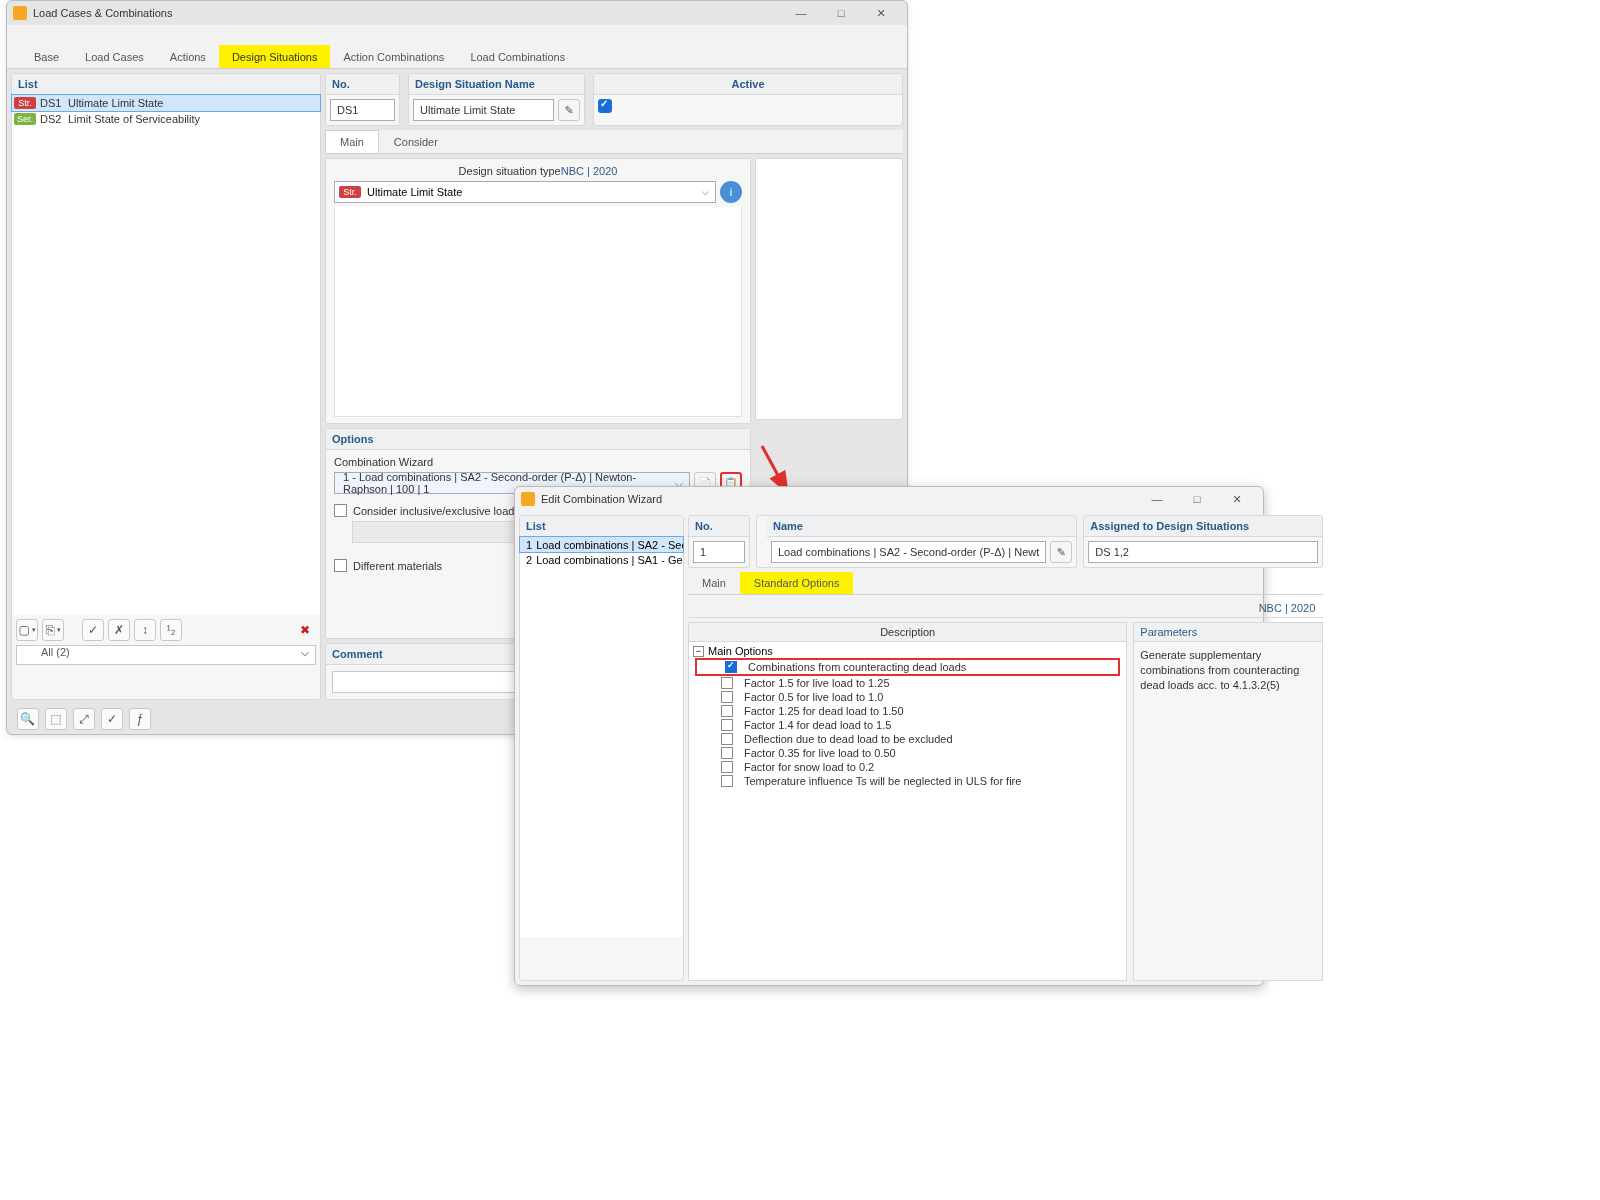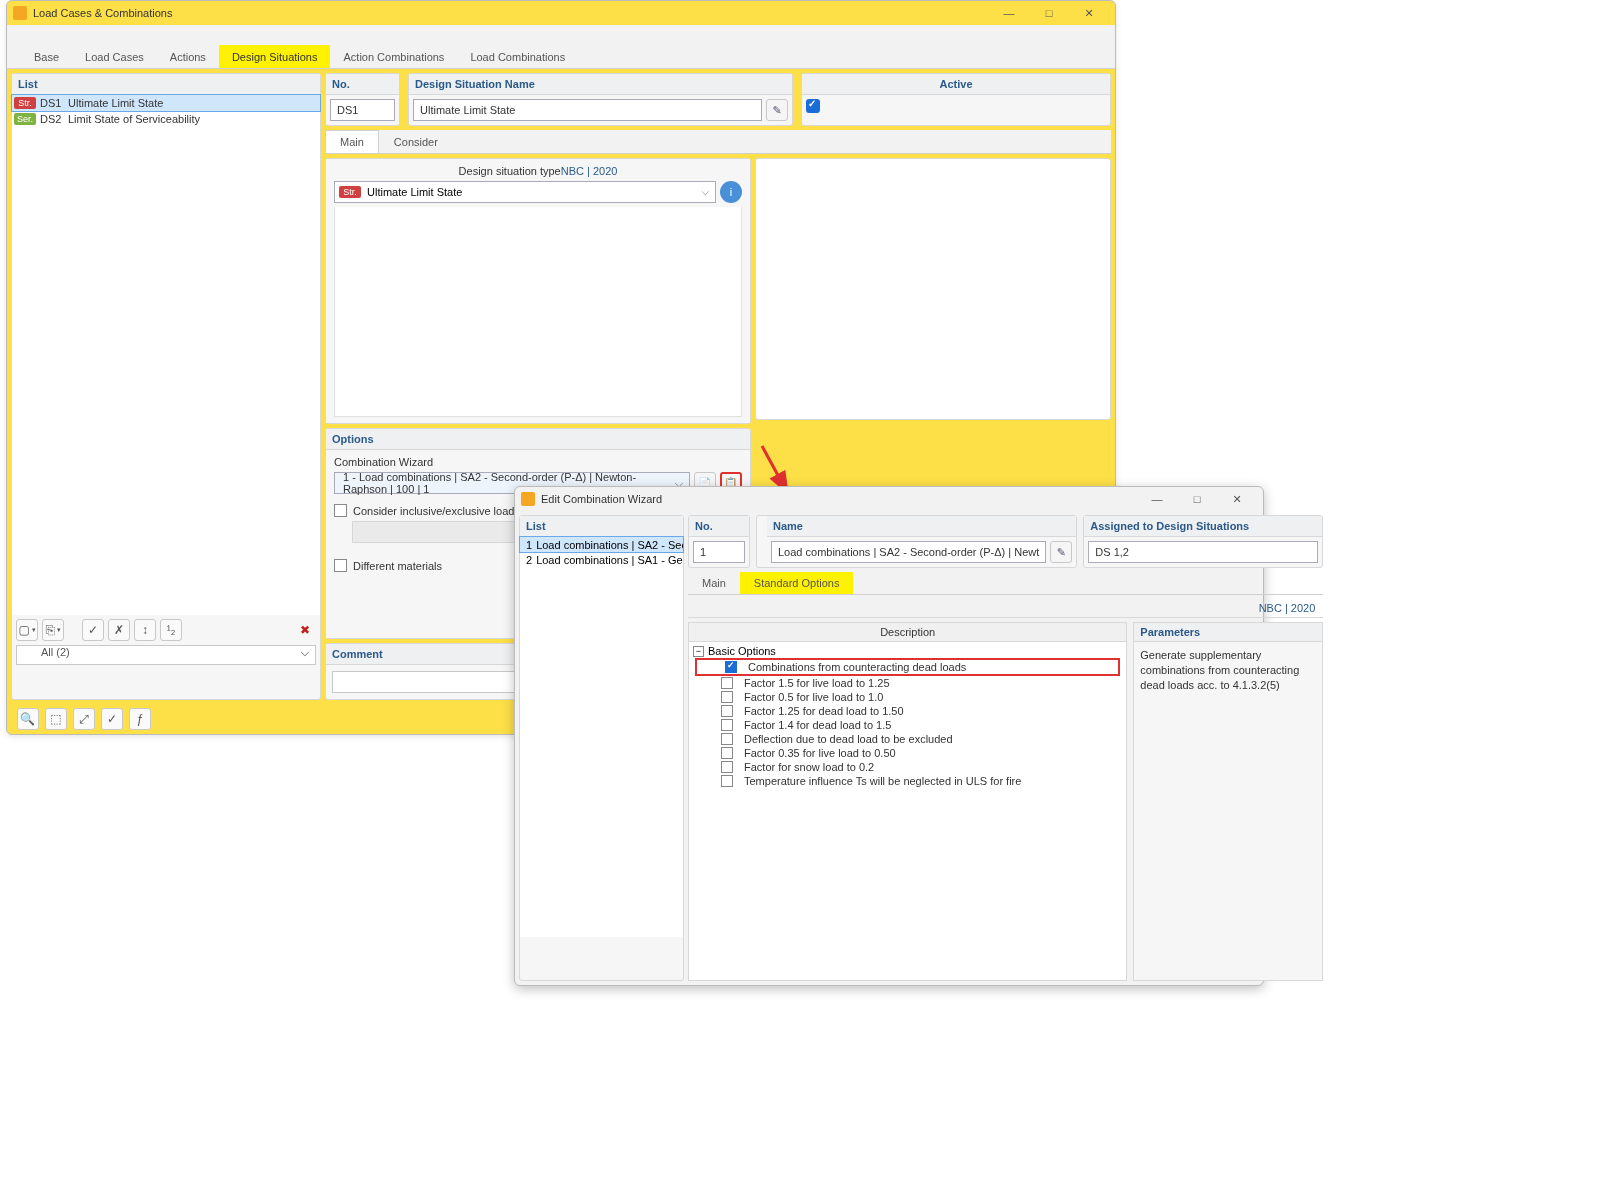--- a/index.html
+++ b/index.html
@@ -1,19 +1,19 @@
 <!DOCTYPE html>
 <html><head>
 <meta charset="utf-8">
 <style>
   * { box-sizing: border-box; font-family: "Segoe UI", Tahoma, sans-serif; font-size: 11px; }
   body { margin: 0; background: #fff; width: 1600px; height: 1200px; position: relative; overflow: hidden; }
   
   
-  .main-window { position: absolute; left: 6px; top: 0; width: 1110px; border: 1px solid #bbb; border-radius: 6px; background: #fde047; box-shadow: 0 2px 6px rgba(0,0,0,0.1); }
+  .main-window { position: absolute; left: 6px; top: 0; width: 902px; border: 1px solid #bbb; border-radius: 6px; background: #e5e5e5; box-shadow: 0 2px 6px rgba(0,0,0,0.1); }
   .title-bar { height: 24px; display: flex; align-items: center; padding: 0 6px; }
   .title-bar .icon { width: 14px; height: 14px; background: #f5a623; border-radius: 2px; margin-right: 6px; }
   .title-bar .title { flex: 1; color: #333; }
   .win-btns { display: flex; }
   .win-btn { width: 40px; height: 20px; display: flex; align-items: center; justify-content: center; color: #555; }
   
   .tabs-row { display: flex; border-bottom: 1px solid #d0d0d0; background:#f2f2f2; padding-left:14px;}
   .tab { padding: 5px 12px; color: #555; border: 1px solid transparent; border-bottom: none; cursor: pointer; margin-top: 20px; }
   .tab.active { background: #fff200; color:#333; }
   
@@ -115,21 +115,21 @@
   .desc-hdr{ text-align:center; padding:3px; border-bottom:1px solid #d8d8d8; background:#f0f0f0; color:#333;}
   .tree{ padding:2px 4px;}
   .tree-group{ display:flex; align-items:center; gap:4px; padding:1px 0;}
   .tree-toggle{ width:11px; height:11px; border:1px solid #888; display:flex; align-items:center; justify-content:center; font-size:9px; line-height:1;}
   .tree-item{ display:flex; align-items:flex-start; gap:11px; padding:1px 0 1px 28px; color:#333;}
   .tree-item.hl{ border:2px solid #e03030; background:#fff; margin:0 2px;}
   .tree-item .chk-s{ width:12px; height:12px; border:1px solid #888; background:#fff;}
   .tree-item .chk-s.on{ background:#1a6dd6; border-color:#1a6dd6; position:relative;}
   .tree-item .chk-s.on::after{content:"✓"; color:#fff; font-size:9px; position:absolute; left:1px; top:-2px; font-weight:bold;}
   .param-col{ width:190px; border:1px solid #d8d8d8; background:#f6f6f6;}
-  .param-hdr{ padding:3px 6px; border-bottom:1px solid #d8d8d8; background:#eef0f2; color:#2a5a8a; font-weight:700;}
+  .param-hdr{ padding:3px 6px; border-bottom:1px solid #d8d8d8; background:#eef0f2; color:#2a5a8a; font-weight:400;}
   .param-body{ padding:6px; color:#333; line-height:1.35;}
 </style>
 </head>
 <body>
 
 <div class="main-window">
   <div class="title-bar">
     <div class="icon"></div>
     <div class="title">Load Cases &amp; Combinations</div>
     <div class="win-btns">
@@ -337,21 +337,21 @@
       </div>
       <div class="std-row">
           <span class="std-link">NBC | 2020</span>
         </div>
       <div class="options-grid">
         <div class="desc-col">
           <div class="desc-hdr">Description</div>
           <div class="tree">
             <div class="tree-group">
               <div class="tree-toggle">−</div>
-              <span>Basic Options</span>
+              <span>Main Options</span>
             </div>
             <div id="opts-tree">
                 <div class="tree-item hl">
                   <span class="chk-s on"></span>
                   <span>Combinations from counteracting dead loads</span>
                 </div>
                 <div class="tree-item">
                   <span class="chk-s "></span>
                   <span>Factor 1.5 for live load to 1.25</span>
                 </div>

